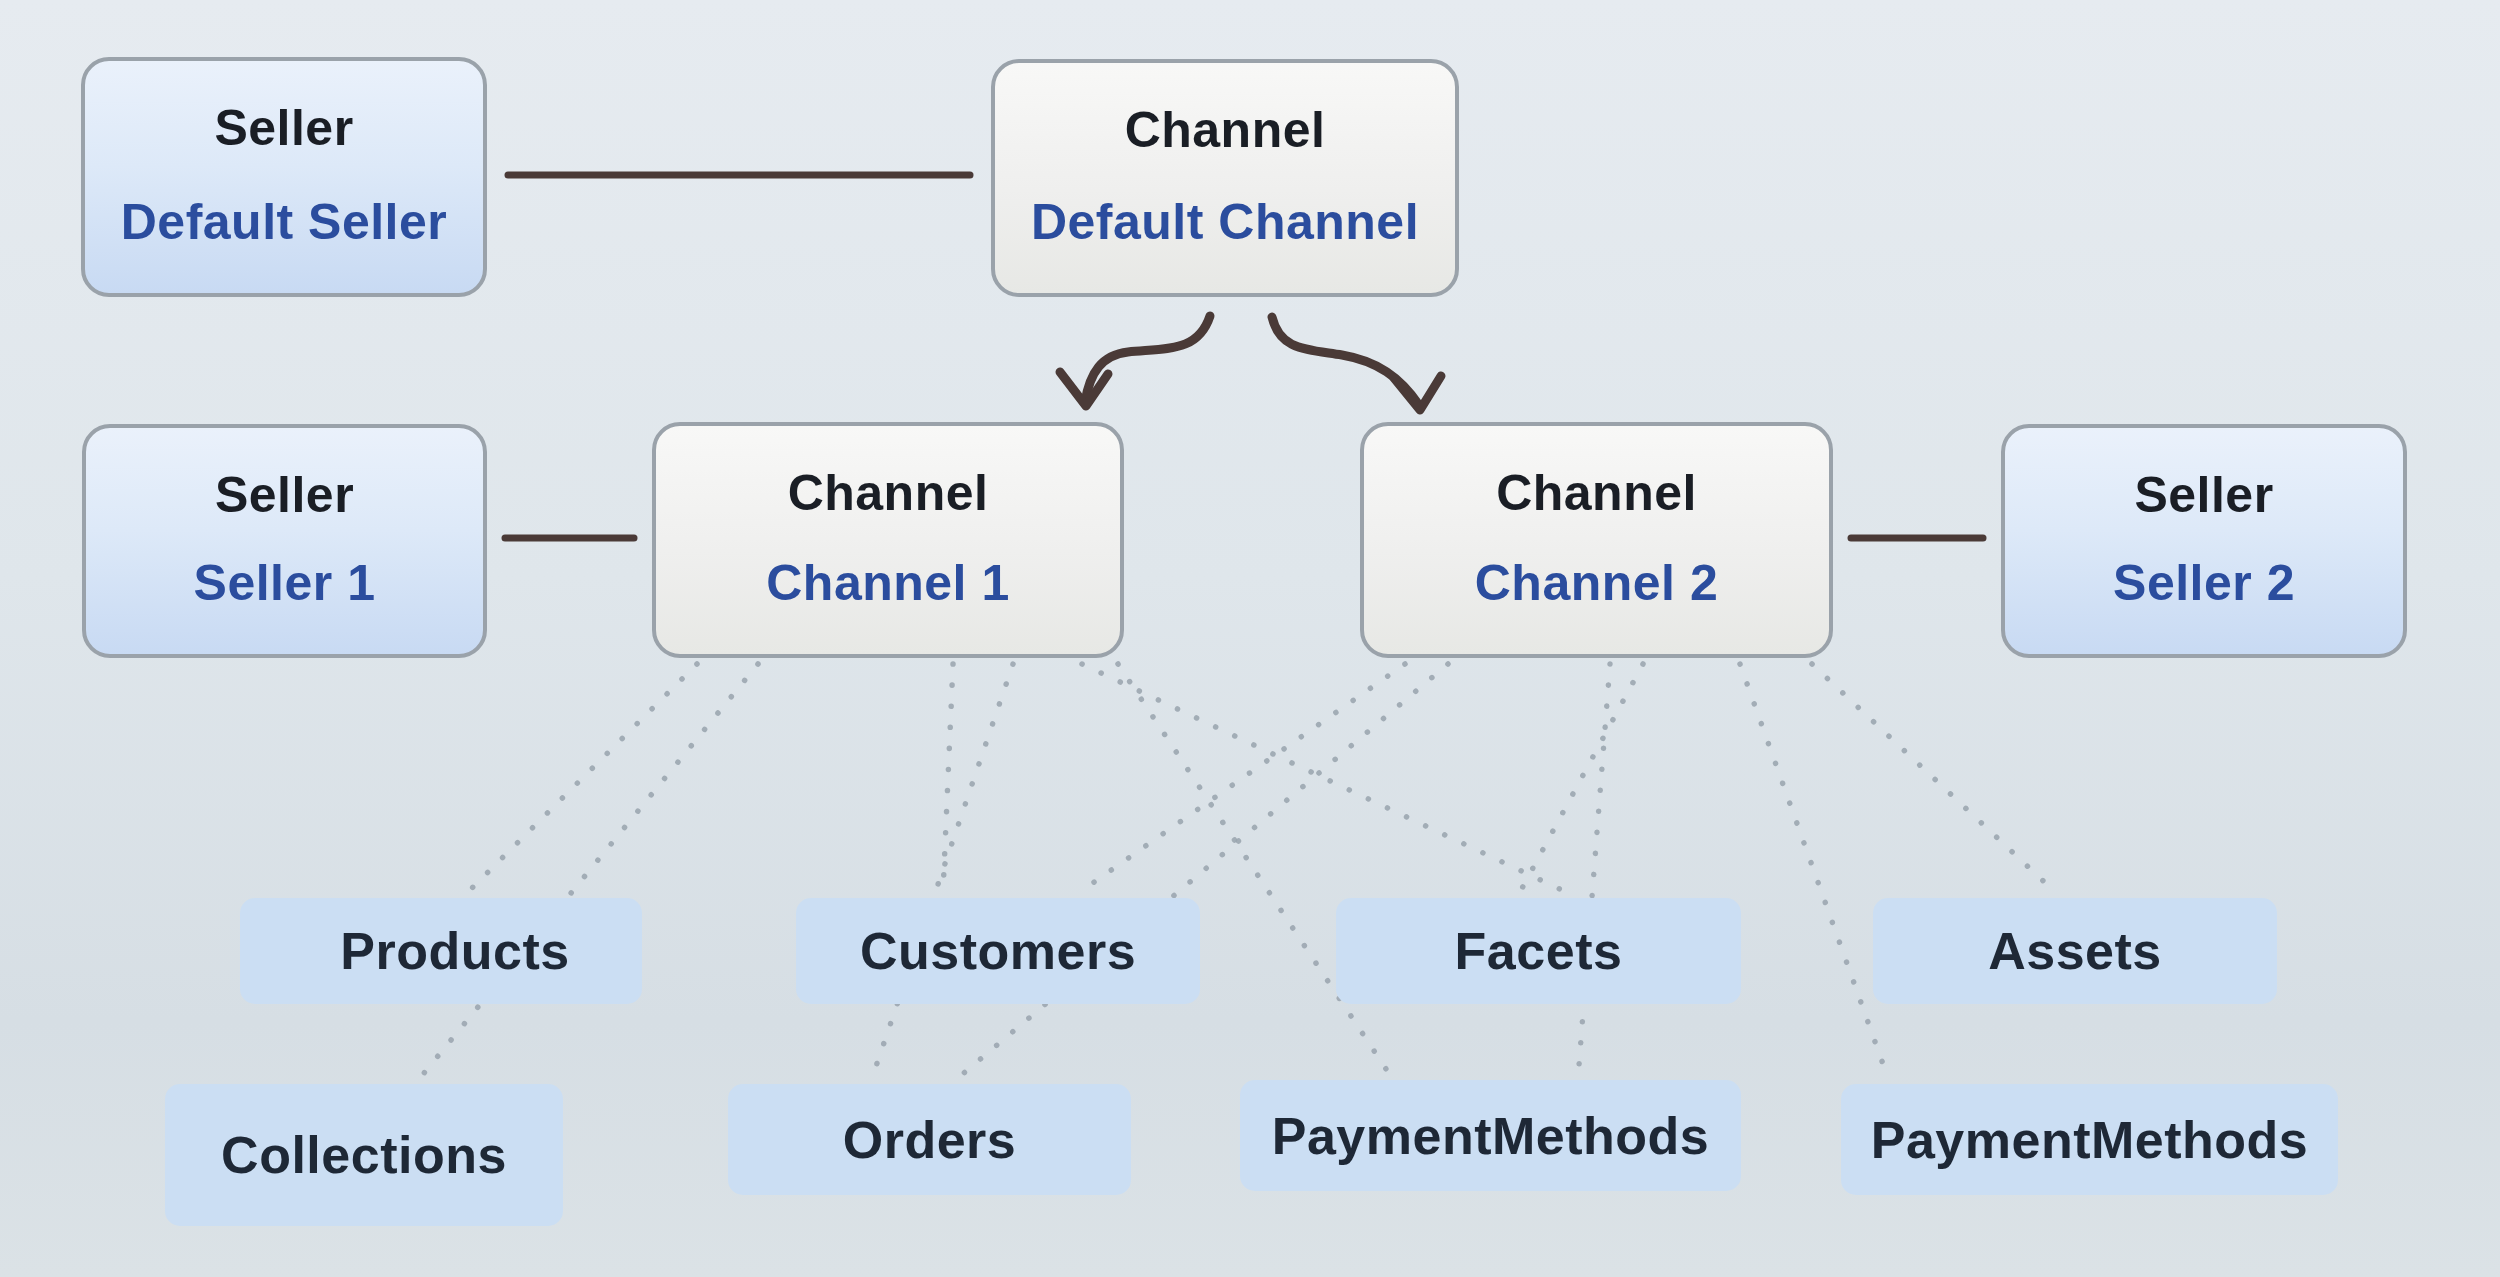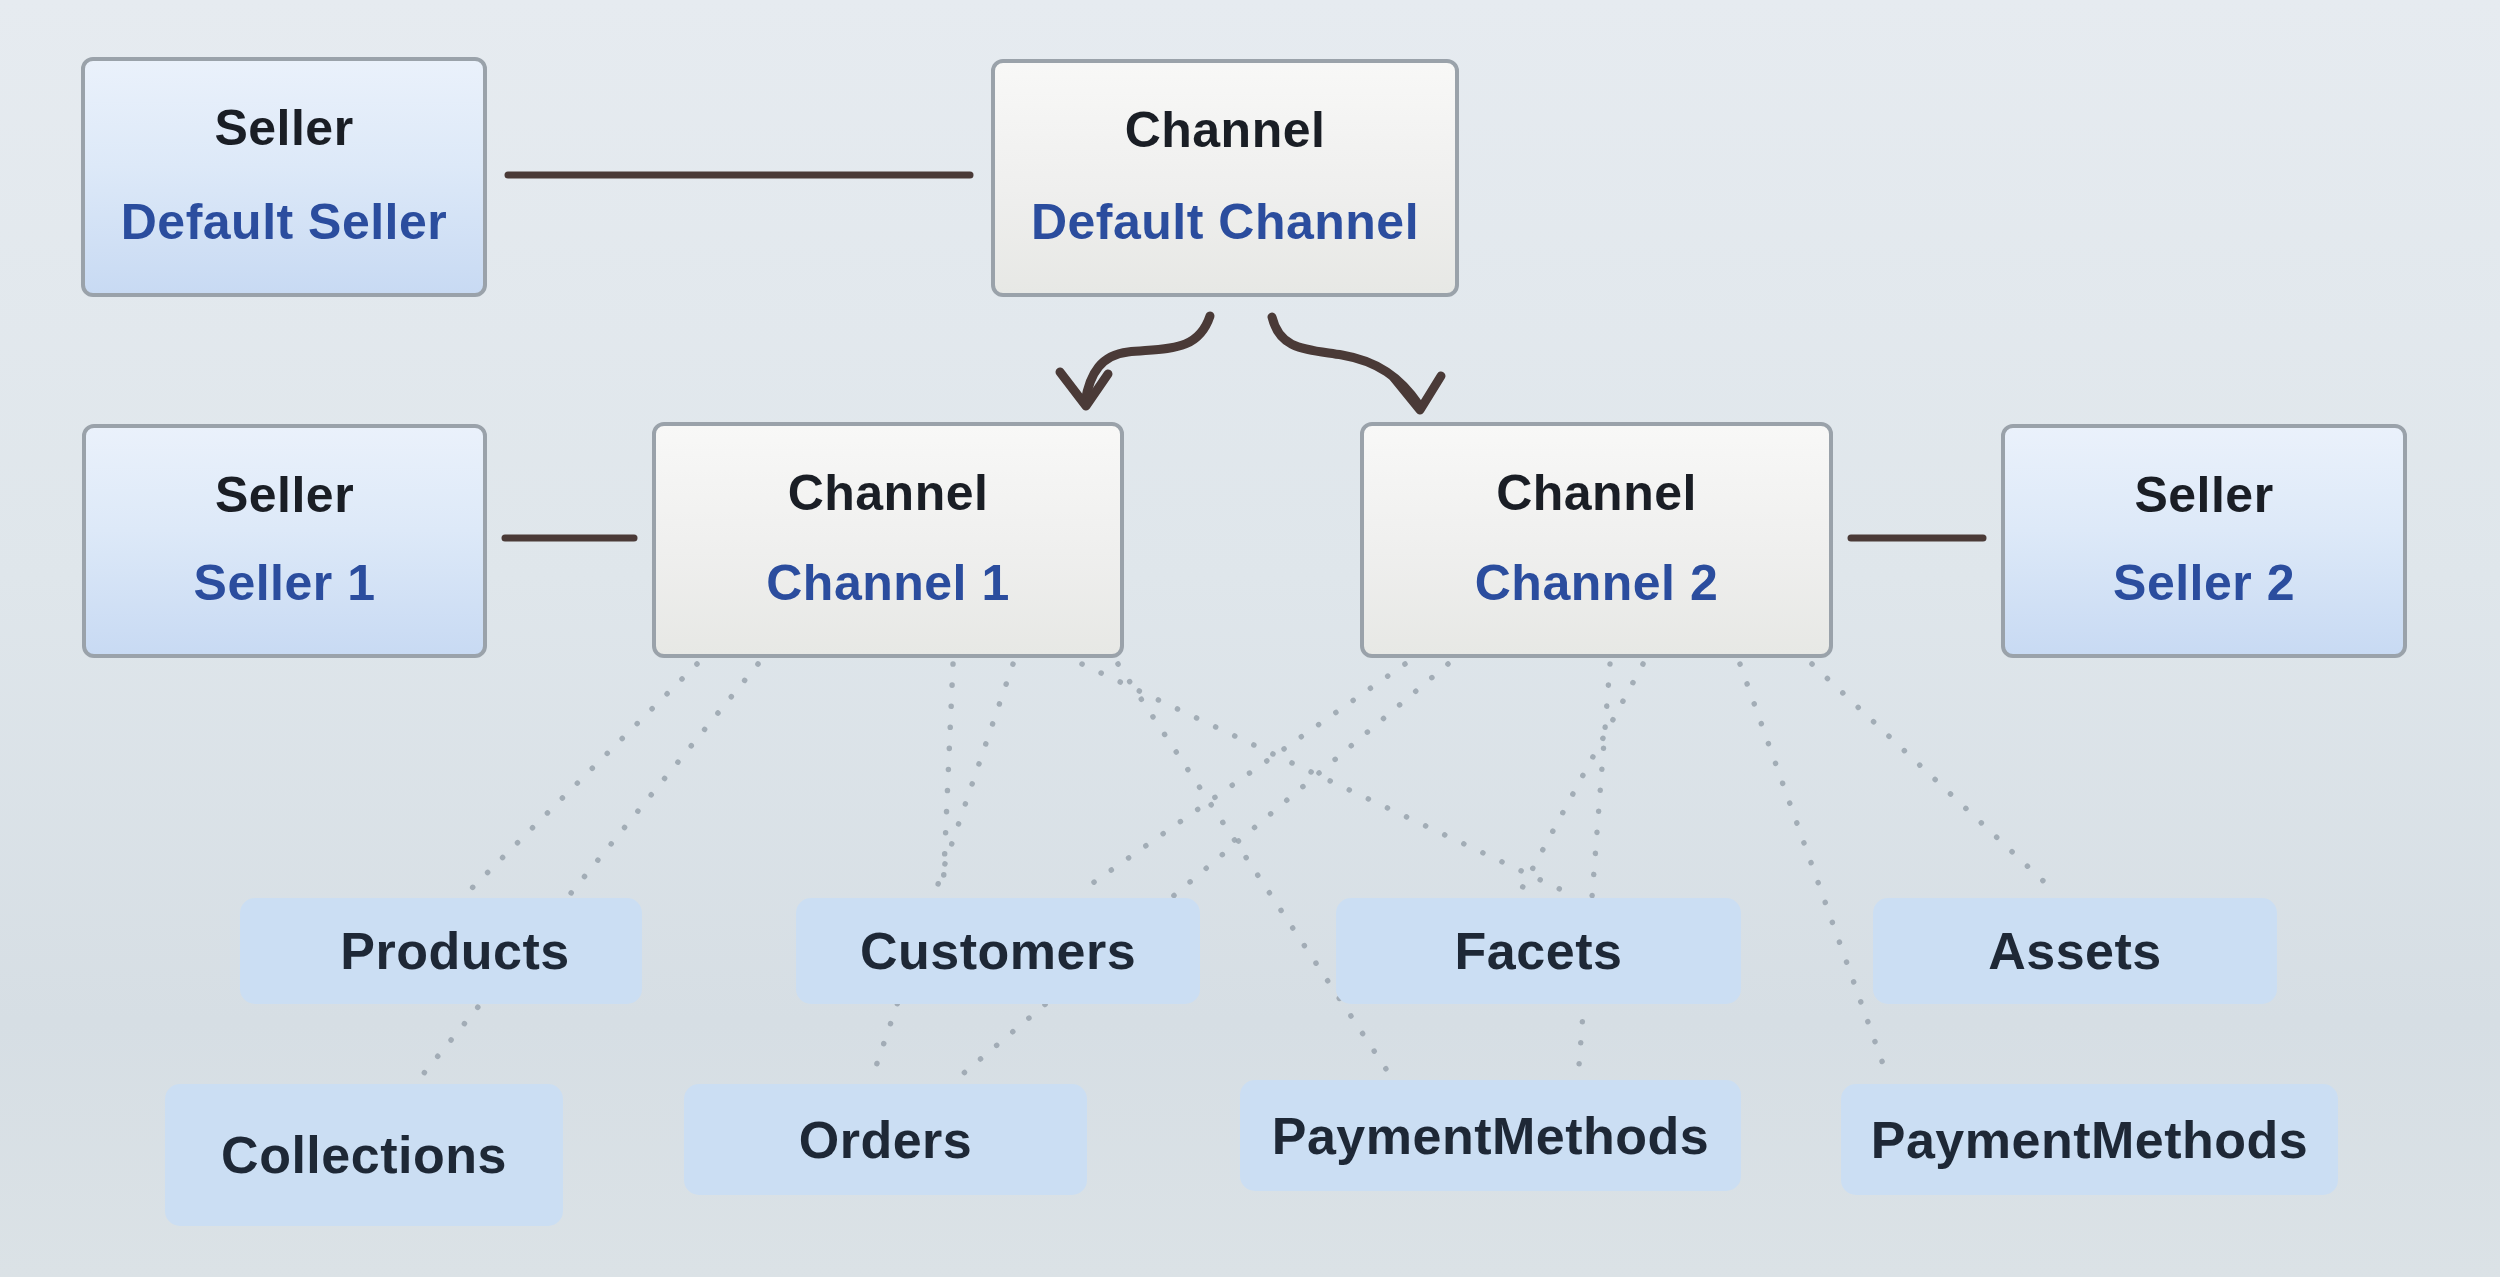--- a/index.html
+++ b/index.html
@@ -12,21 +12,21 @@
       var(--bg-top,#e6ebf0) 0%,
       var(--bg-mid,#dfe6eb) 45%,
       var(--bg-bottom,#d6dee4) 80%,
       var(--bg-bottom2,#dbe2e6) 100%);
   }
   #connector-svg{position:absolute;left:0;top:0;pointer-events:none;}
   .node{
     position:absolute;
     box-sizing:border-box;
     border:4px solid var(--box-border,#9aa2aa);
-    border-radius:12px;
+    border-radius:28px;
     display:flex;flex-direction:column;align-items:center;justify-content:space-between;
     padding:42px 12px 46px 12px;
   }
   .node.seller{
     background:linear-gradient(180deg,var(--seller-top,#eaf1fb) 0%,#dde9f8 45%,var(--seller-bottom,#c8daf3) 100%);
   }
   .node.channel{
     background:linear-gradient(180deg,var(--channel-top,#f8f8f7) 0%,#efefee 55%,var(--channel-bottom,#e7e8e5) 100%);
   }
   .node .type{
@@ -103,17 +103,17 @@
     <div class="type">Seller</div>
     <div class="name">Seller 2</div>
   </div>
 
   <div class="entity" style="left:240px;top:898px;width:402px;height:106px;padding-left:28px;">Products</div>
   <div class="entity" style="left:796px;top:898px;width:404px;height:106px;">Customers</div>
   <div class="entity" style="left:1336px;top:898px;width:405px;height:106px;">Facets</div>
   <div class="entity" style="left:1873px;top:898px;width:404px;height:106px;">Assets</div>
 
   <div class="entity" style="left:165px;top:1084px;width:398px;height:142px;">Collections</div>
-  <div class="entity" style="left:684px;top:1084px;width:403px;height:111px;">Orders</div>
+  <div class="entity" style="left:728px;top:1084px;width:403px;height:111px;">Orders</div>
   <div class="entity" style="left:1240px;top:1080px;width:501px;height:111px;">PaymentMethods</div>
   <div class="entity" style="left:1841px;top:1084px;width:497px;height:111px;">PaymentMethods</div>
 
 </div>
 
 </body></html>

